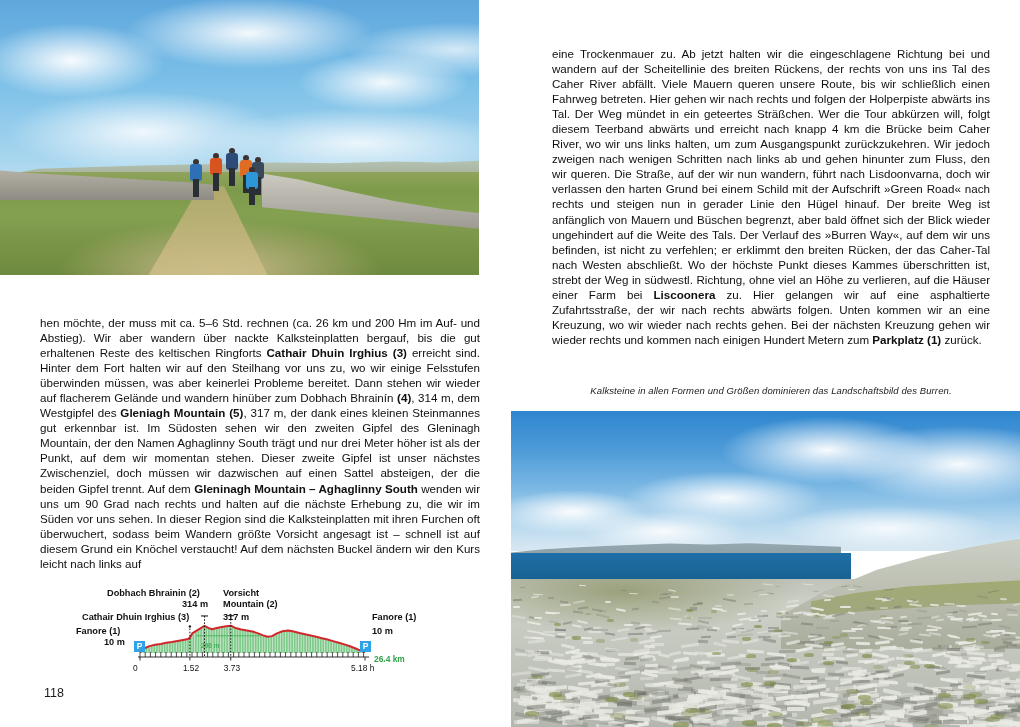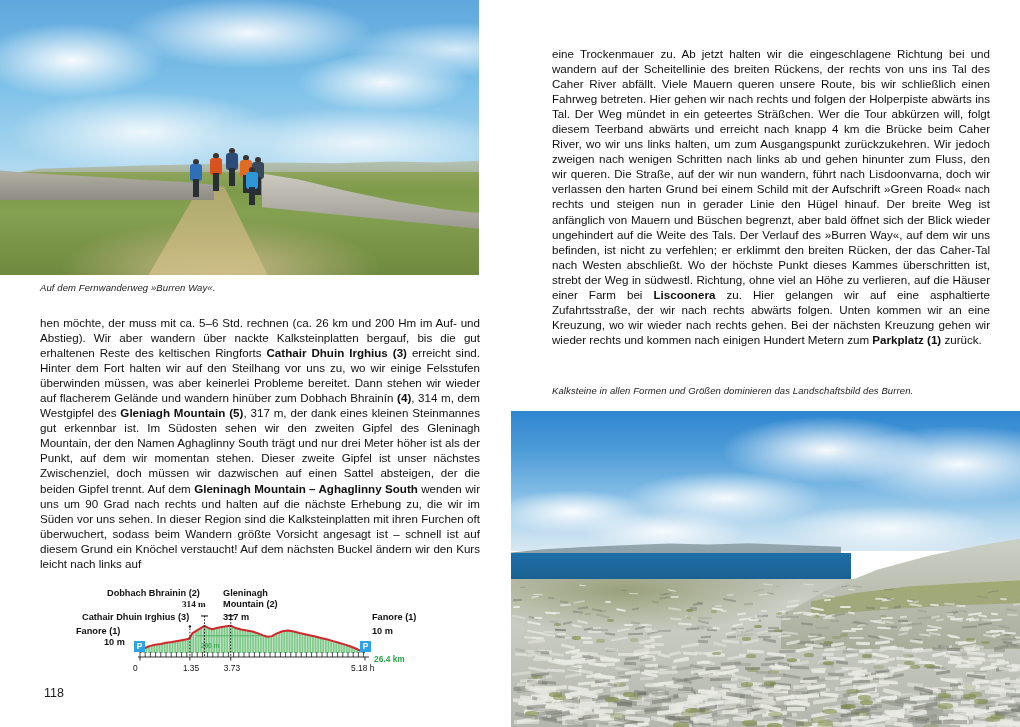--- a/index.html
+++ b/index.html
@@ -72,21 +72,21 @@
   }
   .body-text{
     font-size:11.6px;line-height:15.05px;color:#0f0f0f;text-align:justify;
     text-justify:inter-word;hyphens:manual;
   }
   .body-text b{font-weight:bold;}
   .cap-top{
     position:absolute;left:40px;top:282px;width:440px;
   }
   .cap-bottom{
-    position:absolute;left:552px;top:385px;width:438px;
+    position:absolute;left:552px;top:385px;width:438px;text-align:center;
   }
 
   
   .photo-bottom{
     position:absolute;left:511px;top:411px;width:509px;height:316px;overflow:hidden;
   }
   .sky-bot{
     position:absolute;left:0;top:0;right:0;height:140px;
     background:
       radial-gradient(ellipse 120px 34px at 12% 72%, rgba(255,255,255,.95) 0%, rgba(255,255,255,0) 64%),
@@ -190,21 +190,20 @@
         <div class="pack" style="background:#39495c;"></div>
         <div class="legs"></div>
     </div>
     <div class="hiker" style="left:246px;top:172px;">
       <div class="head"></div>
         <div class="pack" style="background:#2e97d8;"></div>
         <div class="legs"></div>
     </div>
   </div>
 
-  <div class="cap-top caption">Auf dem Fernwanderweg »Burren Way«.</div>
 
   <div class="col-left body-text">hen möchte, der muss mit ca. 5–6 Std. rechnen (ca. 26 km und 200 Hm im Auf- und Abstieg). Wir aber wandern über nackte Kalksteinplatten bergauf, bis die gut erhaltenen Reste des keltischen Ringforts <b>Cathair Dhuin Irghius (3)</b> erreicht sind. Hinter dem Fort halten wir auf den Steilhang vor uns zu, wo wir einige Felsstufen überwinden müssen, was aber keinerlei Probleme bereitet. Dann stehen wir wieder auf flacherem Gelände und wandern hinüber zum Dobhach Bhrainín <b>(4)</b>, 314 m, dem Westgipfel des <b>Gleniagh Mountain (5)</b>, 317 m, der dank eines kleinen Steinmannes gut erkennbar ist. Im Südosten sehen wir den zweiten Gipfel des Gleninagh Mountain, der den Namen Aghaglinny South trägt und nur drei Meter höher ist als der Punkt, auf dem wir momentan stehen. Dieser zweite Gipfel ist unser nächstes Zwischenziel, doch müssen wir dazwischen auf einen Sattel absteigen, der die beiden Gipfel trennt. Auf dem <b>Gleninagh Mountain – Aghaglinny South</b> wenden wir uns um 90 Grad nach rechts und halten auf die nächste Erhebung zu, die wir im Süden vor uns sehen. In dieser Region sind die Kalksteinplatten mit ihren Furchen oft überwuchert, sodass beim Wandern größte Vorsicht angesagt ist – schnell ist auf diesem Grund ein Knöchel verstaucht! Auf dem nächsten Buckel ändern wir den Kurs leicht nach links auf</div>
 
   <div class="col-right body-text">eine Trockenmauer zu. Ab jetzt halten wir die eingeschlagene Richtung bei und wandern auf der Scheitellinie des breiten Rückens, der rechts von uns ins Tal des Caher River abfällt. Viele Mauern queren unsere Route, bis wir schließlich einen Fahrweg betreten. Hier gehen wir nach rechts und folgen der Holperpiste abwärts ins Tal. Der Weg mündet in ein geteertes Sträßchen. Wer die Tour abkürzen will, folgt diesem Teerband abwärts und erreicht nach knapp 4 km die Brücke beim Caher River, wo wir uns links halten, um zum Ausgangspunkt zurückzukehren. Wir jedoch zweigen nach wenigen Schritten nach links ab und gehen hinunter zum Fluss, den wir queren. Die Straße, auf der wir nun wandern, führt nach Lisdoonvarna, doch wir verlassen den harten Grund bei einem Schild mit der Aufschrift »Green Road« nach rechts und steigen nun in gerader Linie den Hügel hinauf. Der breite Weg ist anfänglich von Mauern und Büschen begrenzt, aber bald öffnet sich der Blick wieder ungehindert auf die Weite des Tals. Der Verlauf des »Burren Way«, auf dem wir uns befinden, ist nicht zu verfehlen; er erklimmt den breiten Rücken, der das Caher-Tal nach Westen abschließt. Wo der höchste Punkt dieses Kammes überschritten ist, strebt der Weg in südwestl. Richtung, ohne viel an Höhe zu verlieren, auf die Häuser einer Farm bei <b>Liscoonera</b> zu. Hier gelangen wir auf eine asphaltierte Zufahrtsstraße, der wir nach rechts abwärts folgen. Unten kommen wir an eine Kreuzung, wo wir wieder nach rechts gehen. Bei der nächsten Kreuzung gehen wir wieder rechts und kommen nach einigen Hundert Metern zum <b>Parkplatz (1)</b> zurück.</div>
 
   <div class="cap-bottom caption">Kalksteine in allen Formen und Größen dominieren das Landschaftsbild des Burren.</div>
 
   <div class="photo-bottom">
     <div class="sky-bot"></div>
     <div class="far-hills"></div>
@@ -1182,23 +1181,23 @@
         <div style="position:absolute;left:85.0px;top:228.3px;width:8.8px;height:3.6px;background:#7d8a44;opacity:0.38;border-radius:40%;"></div>
         <div style="position:absolute;left:200.0px;top:199.3px;width:6.3px;height:2.8px;background:#7d8a44;opacity:0.44;border-radius:40%;"></div>
         <div style="position:absolute;left:312.3px;top:249.6px;width:10.6px;height:4.2px;background:#7d8a44;opacity:0.67;border-radius:40%;"></div>
         <div style="position:absolute;left:275.7px;top:246.7px;width:10.3px;height:4.1px;background:#7d8a44;opacity:0.70;border-radius:40%;"></div>
       </div>
   </div>
 
   <div class="profile">
 
     <div class="pf-label" style="left:47px;top:0px;">Dobhach Bhrainin (2)</div>
-    <div class="pf-label" style="left:122px;top:11px;font-family:Liberation Serif, serif;">314 m</div>
-
-    <div class="pf-label" style="left:163px;top:0px;">Gleninagh</div>
+    <div class="pf-label" style="left:122px;top:11px;">314 m</div>
+
+    <div class="pf-label" style="left:163px;top:0px;">Vorsicht</div>
     <div class="pf-label" style="left:163px;top:11px;">Mountain (2)</div>
     <div class="pf-label" style="left:163px;top:24px;">317 m</div>
 
     <div class="pf-label" style="left:22px;top:24px;">Cathair Dhuin Irghius (3)</div>
 
     <div class="pf-label" style="left:16px;top:38px;">Fanore (1)</div>
     <div class="pf-label" style="left:44px;top:49px;">10 m</div>
 
     <div class="pf-label" style="left:312px;top:24px;">Fanore (1)</div>
     <div class="pf-label" style="left:312px;top:38px;">10 m</div>
@@ -1357,20 +1356,20 @@
       </svg>
 
     <div class="pmark" id="pmark-start" style="left: 74px; top: 53px;">P</div>
     <div class="pmark" id="pmark-end" style="left: 300px; top: 53px;">P</div>
 
     <div class="pf-green" style="left:314px;top:66px;">26.4 km</div>
 
     <div class="pf-green-sm" style="left:141px;top:54px;">200 m</div>
 
     <div class="pf-axis-num" id="xt0" style="left: 73px; top: 75px;">0</div>
-    <div class="pf-axis-num" id="xt1" style="left: 122.875px; top: 75px;">1.35</div>
+    <div class="pf-axis-num" id="xt1" style="left: 122.875px; top: 75px;">1.52</div>
     <div class="pf-axis-num" id="xt2" style="left: 163.75px; top: 75px;">3.73</div>
     <div class="pf-axis-num" id="xt3" style="left: 291px; top: 75px;">5.18 h</div>
   </div>
 
   <div class="pagenum">118</div>
 
 </div>
 
 </body></html>

